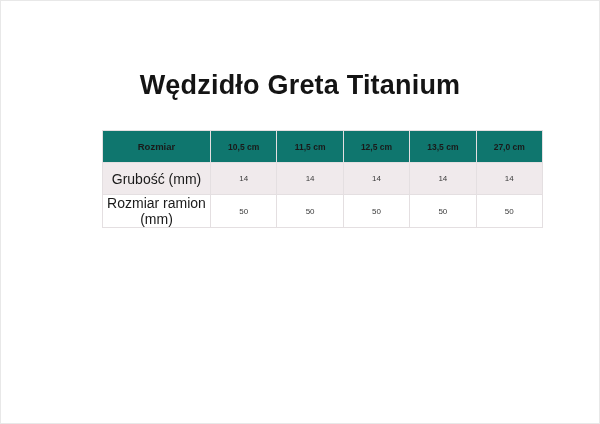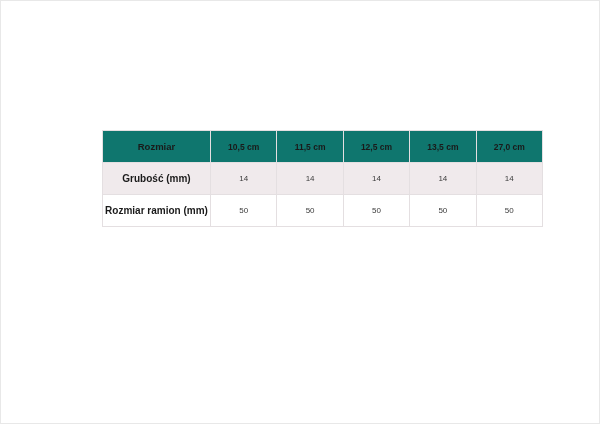--- a/index.html
+++ b/index.html
@@ -61,22 +61,22 @@
     background: #0f766e;
     font-size: 8.5px;
     font-weight: bold;
     color: #1a1a1a;
   }
   table.spec-table thead th.row-head {
     font-size: 9.5px;
   }
   table.spec-table tbody th.row-head {
     background: inherit;
-    font-size: 10px;
-    font-weight: bold;
+    font-size: 14px;
+    font-weight: normal;
     color: #1a1a1a;
     text-align: center;
   }
   table.spec-table tbody td {
     font-size: 8px;
     font-weight: normal;
     color: #3b3b3b;
     text-align: center;
   }
   table.spec-table tbody tr.shaded th,
@@ -86,20 +86,21 @@
   table.spec-table tbody tr.plain th,
   table.spec-table tbody tr.plain td {
     background: #ffffff;
   }
 </style>
 </head>
 <body>
 
 <div class="page">
 
+  <h1 class="page-title">Wędzidło Greta Titanium</h1>
 
   <div class="spec-table-wrap">
     <table class="spec-table">
       <colgroup>
         <col class="label-col">
         <col class="data-col">
         <col class="data-col">
         <col class="data-col">
         <col class="data-col">
         <col class="data-col">

